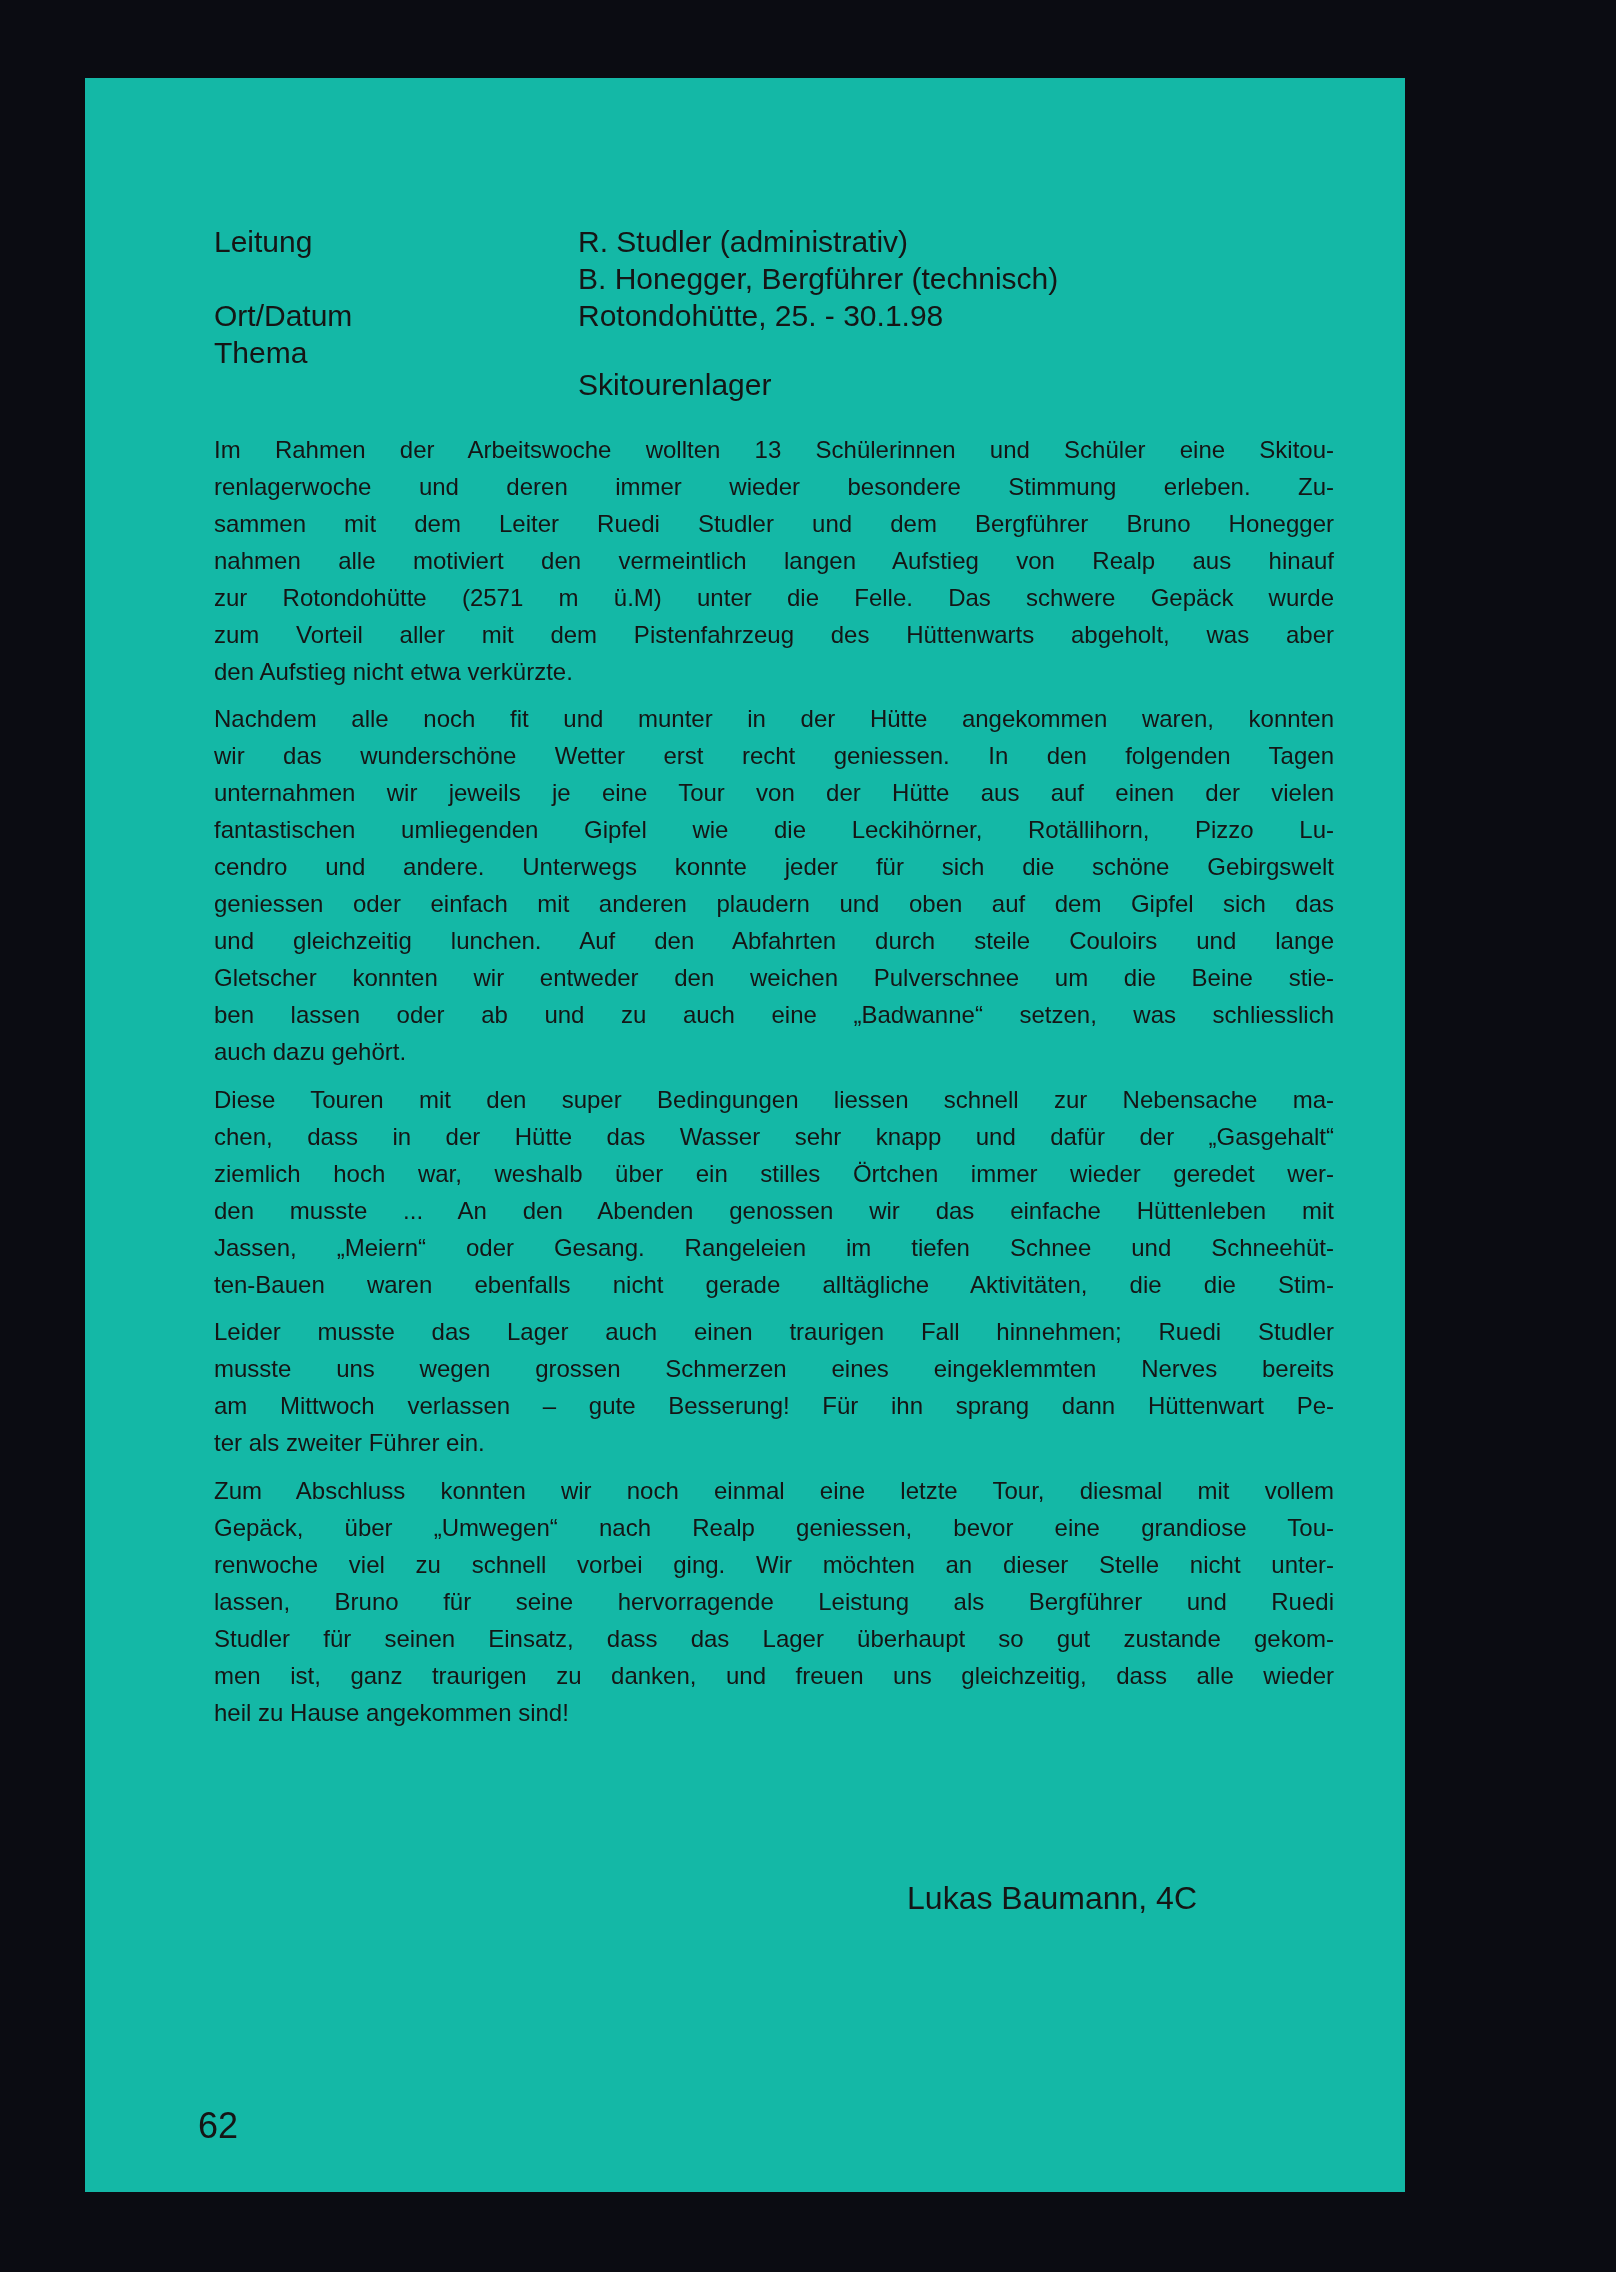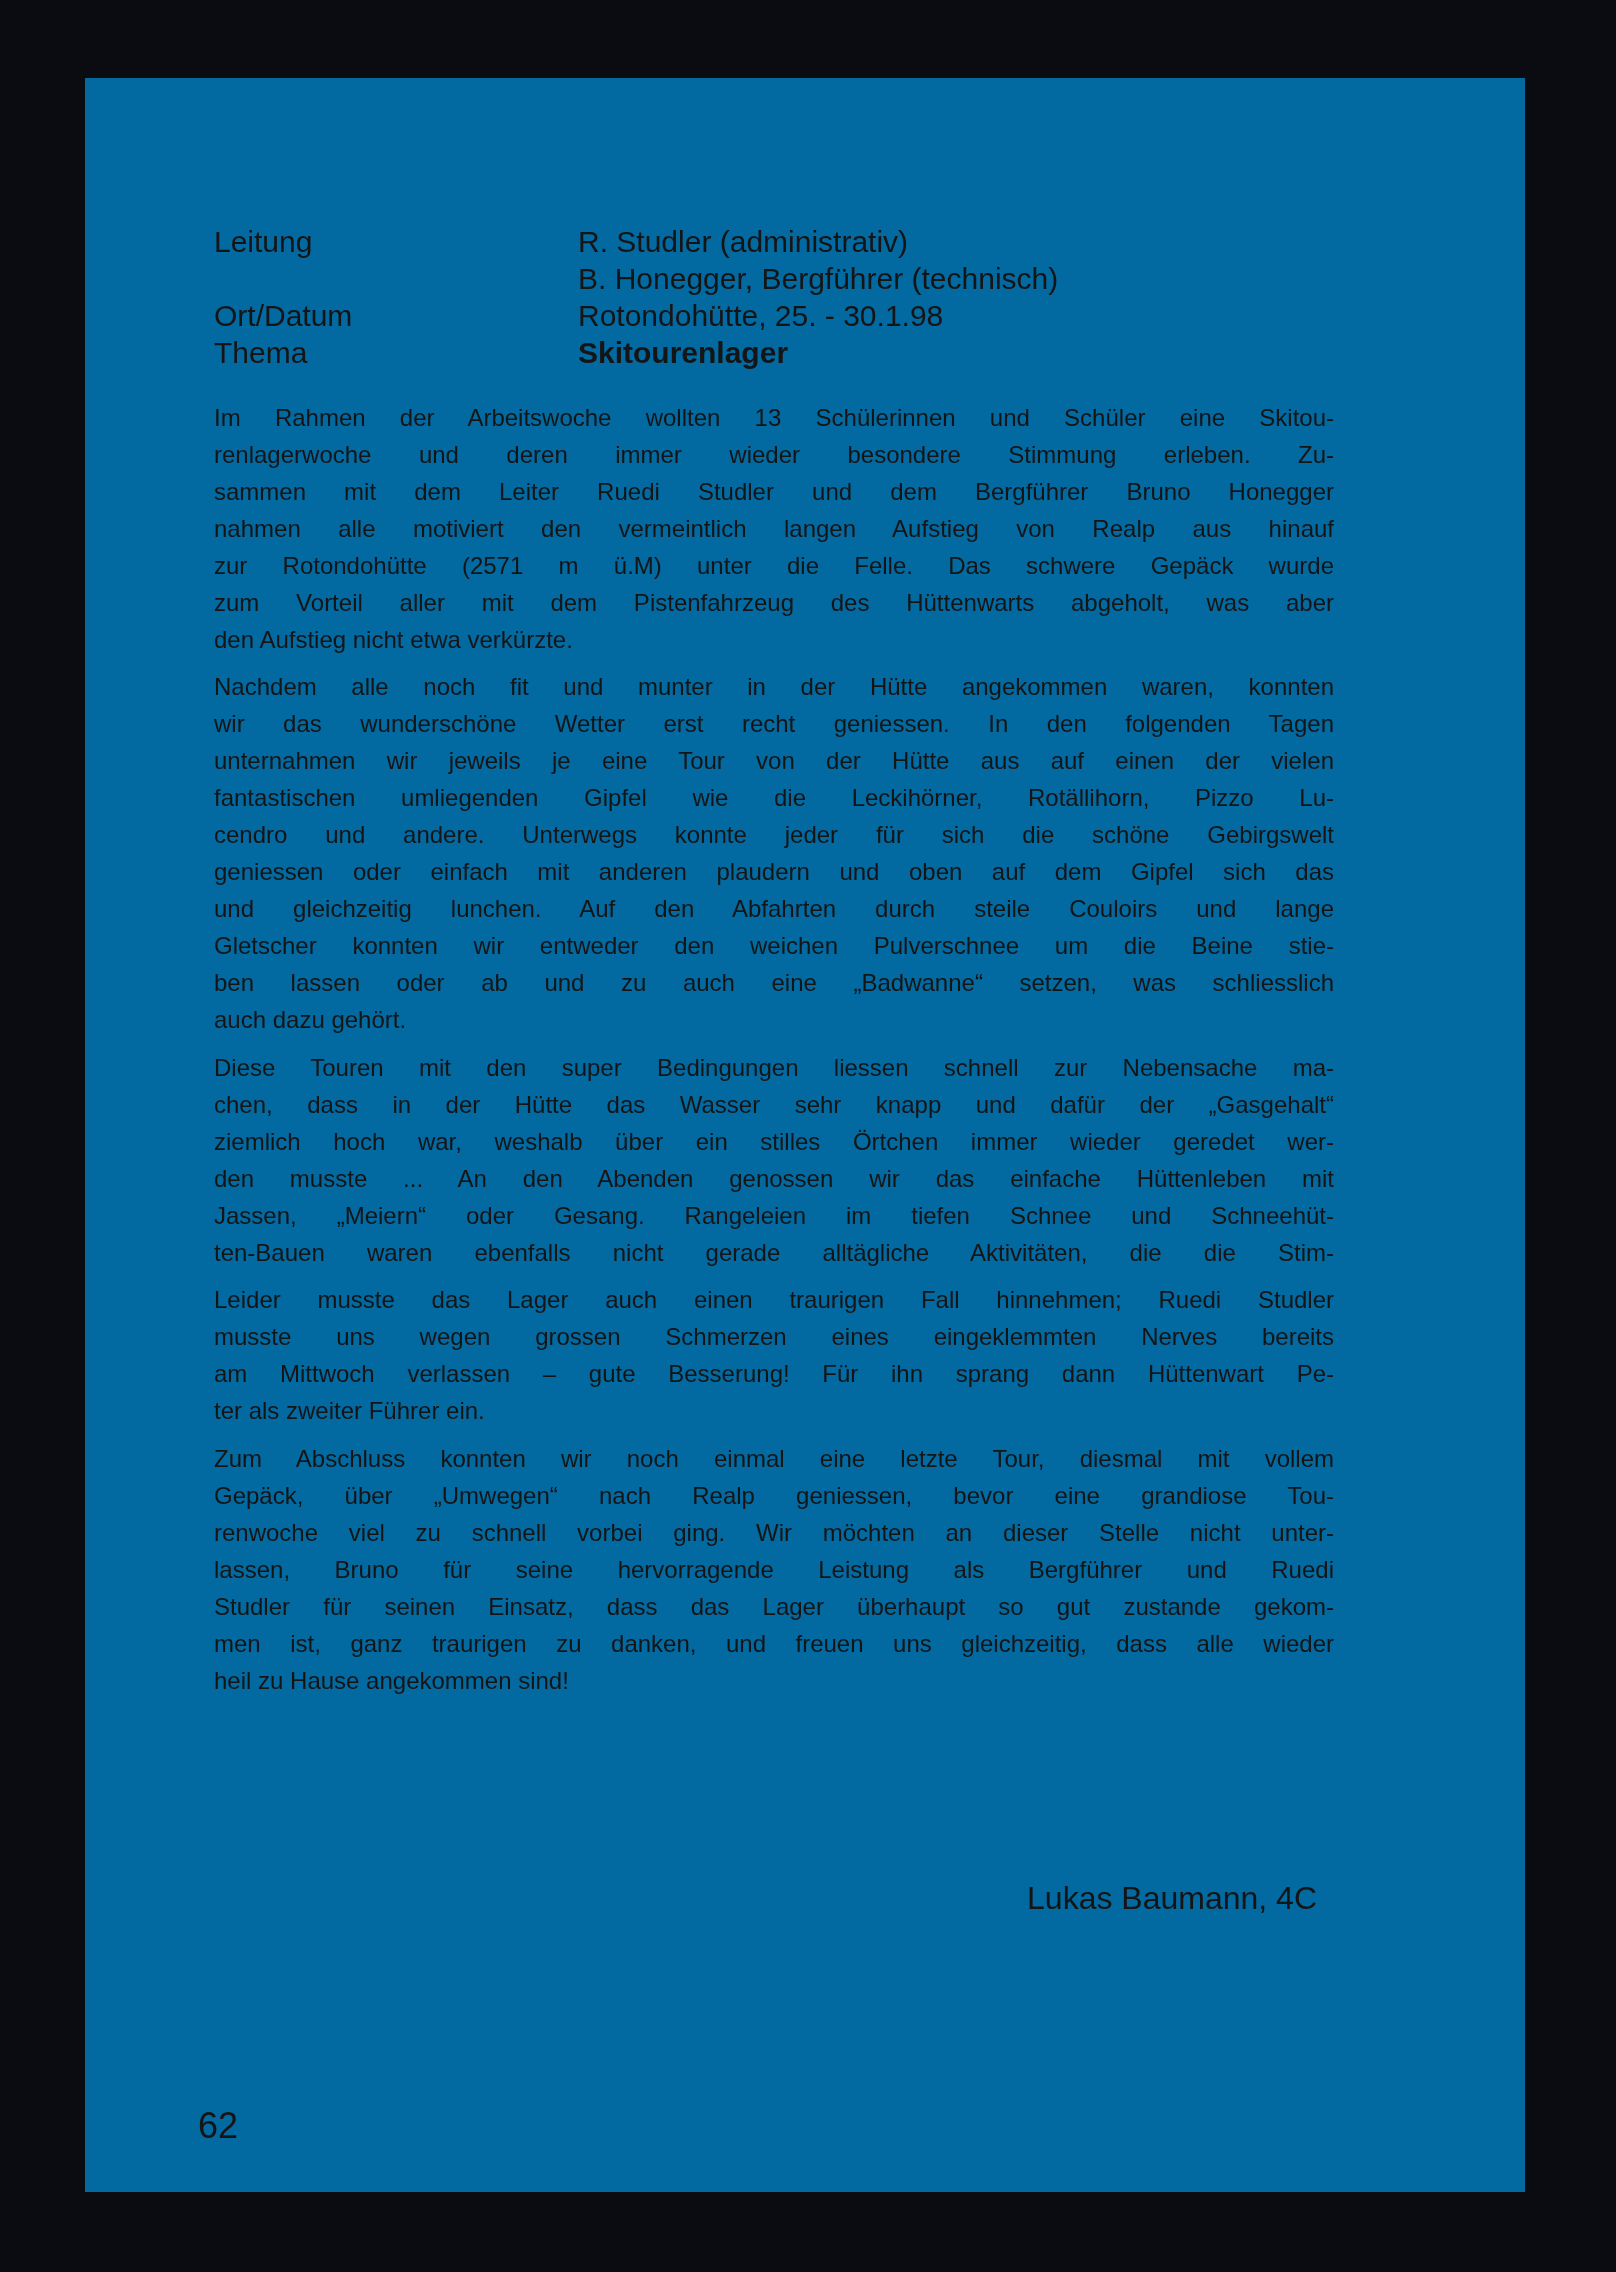--- a/index.html
+++ b/index.html
@@ -7,38 +7,38 @@
     width: 1616px; height: 2273px;
     background: #0b0c12;
     position: relative;
     overflow: hidden;
     font-family: "Liberation Sans", "DejaVu Sans", sans-serif;
     color: #151515;
   }
   .page {
     position: absolute;
     left: 85px; top: 78px;
-    width: 1440px; height: 2114px;
-    background: #0369a1;
+    width: 1320px; height: 2114px;
+    background: #14b8a6;
   }
   .content {
     position: absolute;
     left: 129px; top: 145px;
     width: 1120px;
   }
   .meta {
     display: grid;
     grid-template-columns: 364px auto;
     font-size: 30px;
     line-height: 37px;
     margin: 0 0 27.5px 0;
   }
   .meta .label { white-space: nowrap; }
   .meta .value { white-space: nowrap; }
-  .meta .bold { font-weight: bold; }
+  .meta .bold { font-weight: normal; margin-top: 32px; }
   .para {
     font-size: 24px;
     line-height: 37px;
     margin: 0 0 10.5px 0;
   }
   .line {
     display: block;
     text-align: justify;
     text-align-last: justify;
     white-space: nowrap;

